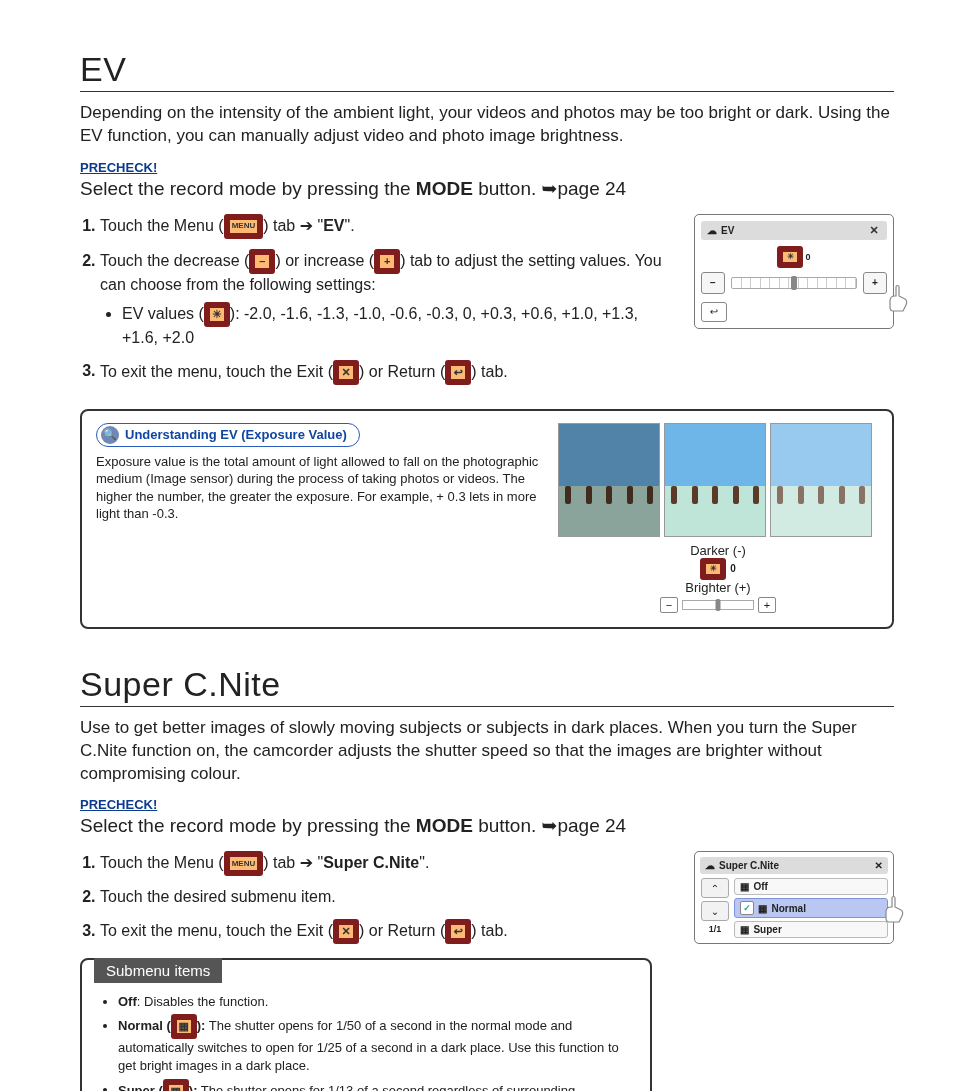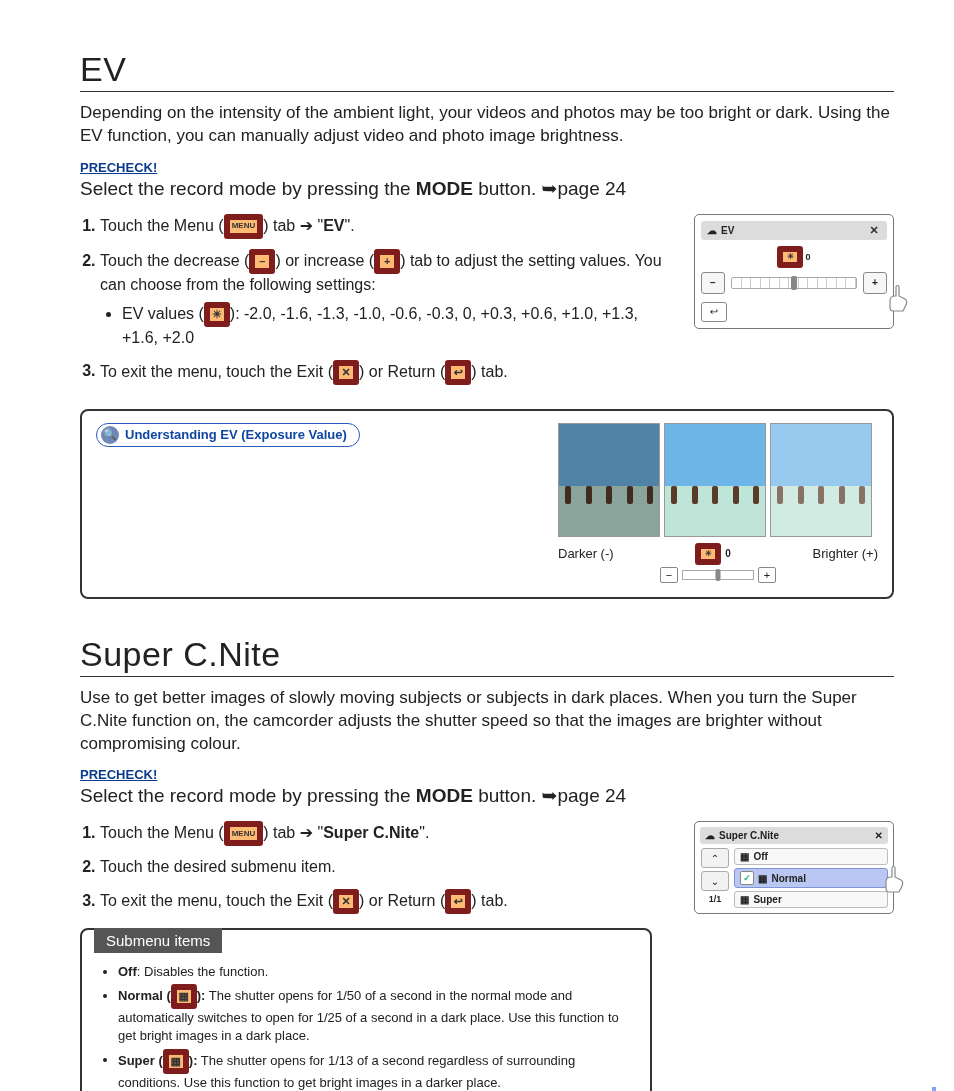--- a/index.html
+++ b/index.html
@@ -153,21 +153,21 @@
   }
   .photo .people{
     position:absolute;bottom:28px;left:6px;right:6px;height:22px;
     display:flex;justify-content:space-between;
   }
   .photo .people span{width:6px;height:18px;background:#5a3b2a;border-radius:2px;}
   .photo.dark::after{content:'';position:absolute;inset:0;background:rgba(0,0,0,.28);}
   .photo.bright::after{content:'';position:absolute;inset:0;background:rgba(255,255,255,.28);}
   .strip-caption{
     display:flex;justify-content:space-between;align-items:center;
-    font-size:13px;margin-top:6px;
+    font-size:13px;margin-top:6px;flex-direction:column;
   }
   .mini-slider{display:flex;align-items:center;gap:4px;}
   .mini-slider .mbtn{width:16px;height:14px;border:1px solid #888;border-radius:2px;font-size:11px;display:flex;align-items:center;justify-content:center;}
   .mini-track{width:70px;height:8px;border:1px solid #aaa;position:relative;}
   .mini-track::after{content:'';position:absolute;left:50%;top:-2px;width:5px;height:12px;background:#888;border-radius:2px;transform:translateX(-50%);}
 
   
   .cnite-screen{
     width:200px;border:1px solid #777;border-radius:5px;background:#fff;
     padding:5px;box-sizing:border-box;font-size:10px;
@@ -274,20 +274,21 @@
     </svg>
   </div>
 </div>
 
 <div class="info-panel">
   <div style="flex:1;">
     <div class="pill">
       <span class="qcirc">🔍</span>
       <span>Understanding EV (Exposure Value)</span>
     </div>
+    <div class="info-text">Exposure value is the total amount of light allowed to fall on the photographic medium (Image sensor) during the process of taking photos or videos. The higher the number, the greater the exposure. For example, + 0.3 lets in more light than -0.3.</div>
   </div>
   <div style="width:320px;">
     <div class="photo-strip">
       <div class="photo dark">
           <div class="people">
             <span></span>
             <span></span>
             <span></span>
             <span></span>
             <span></span>

